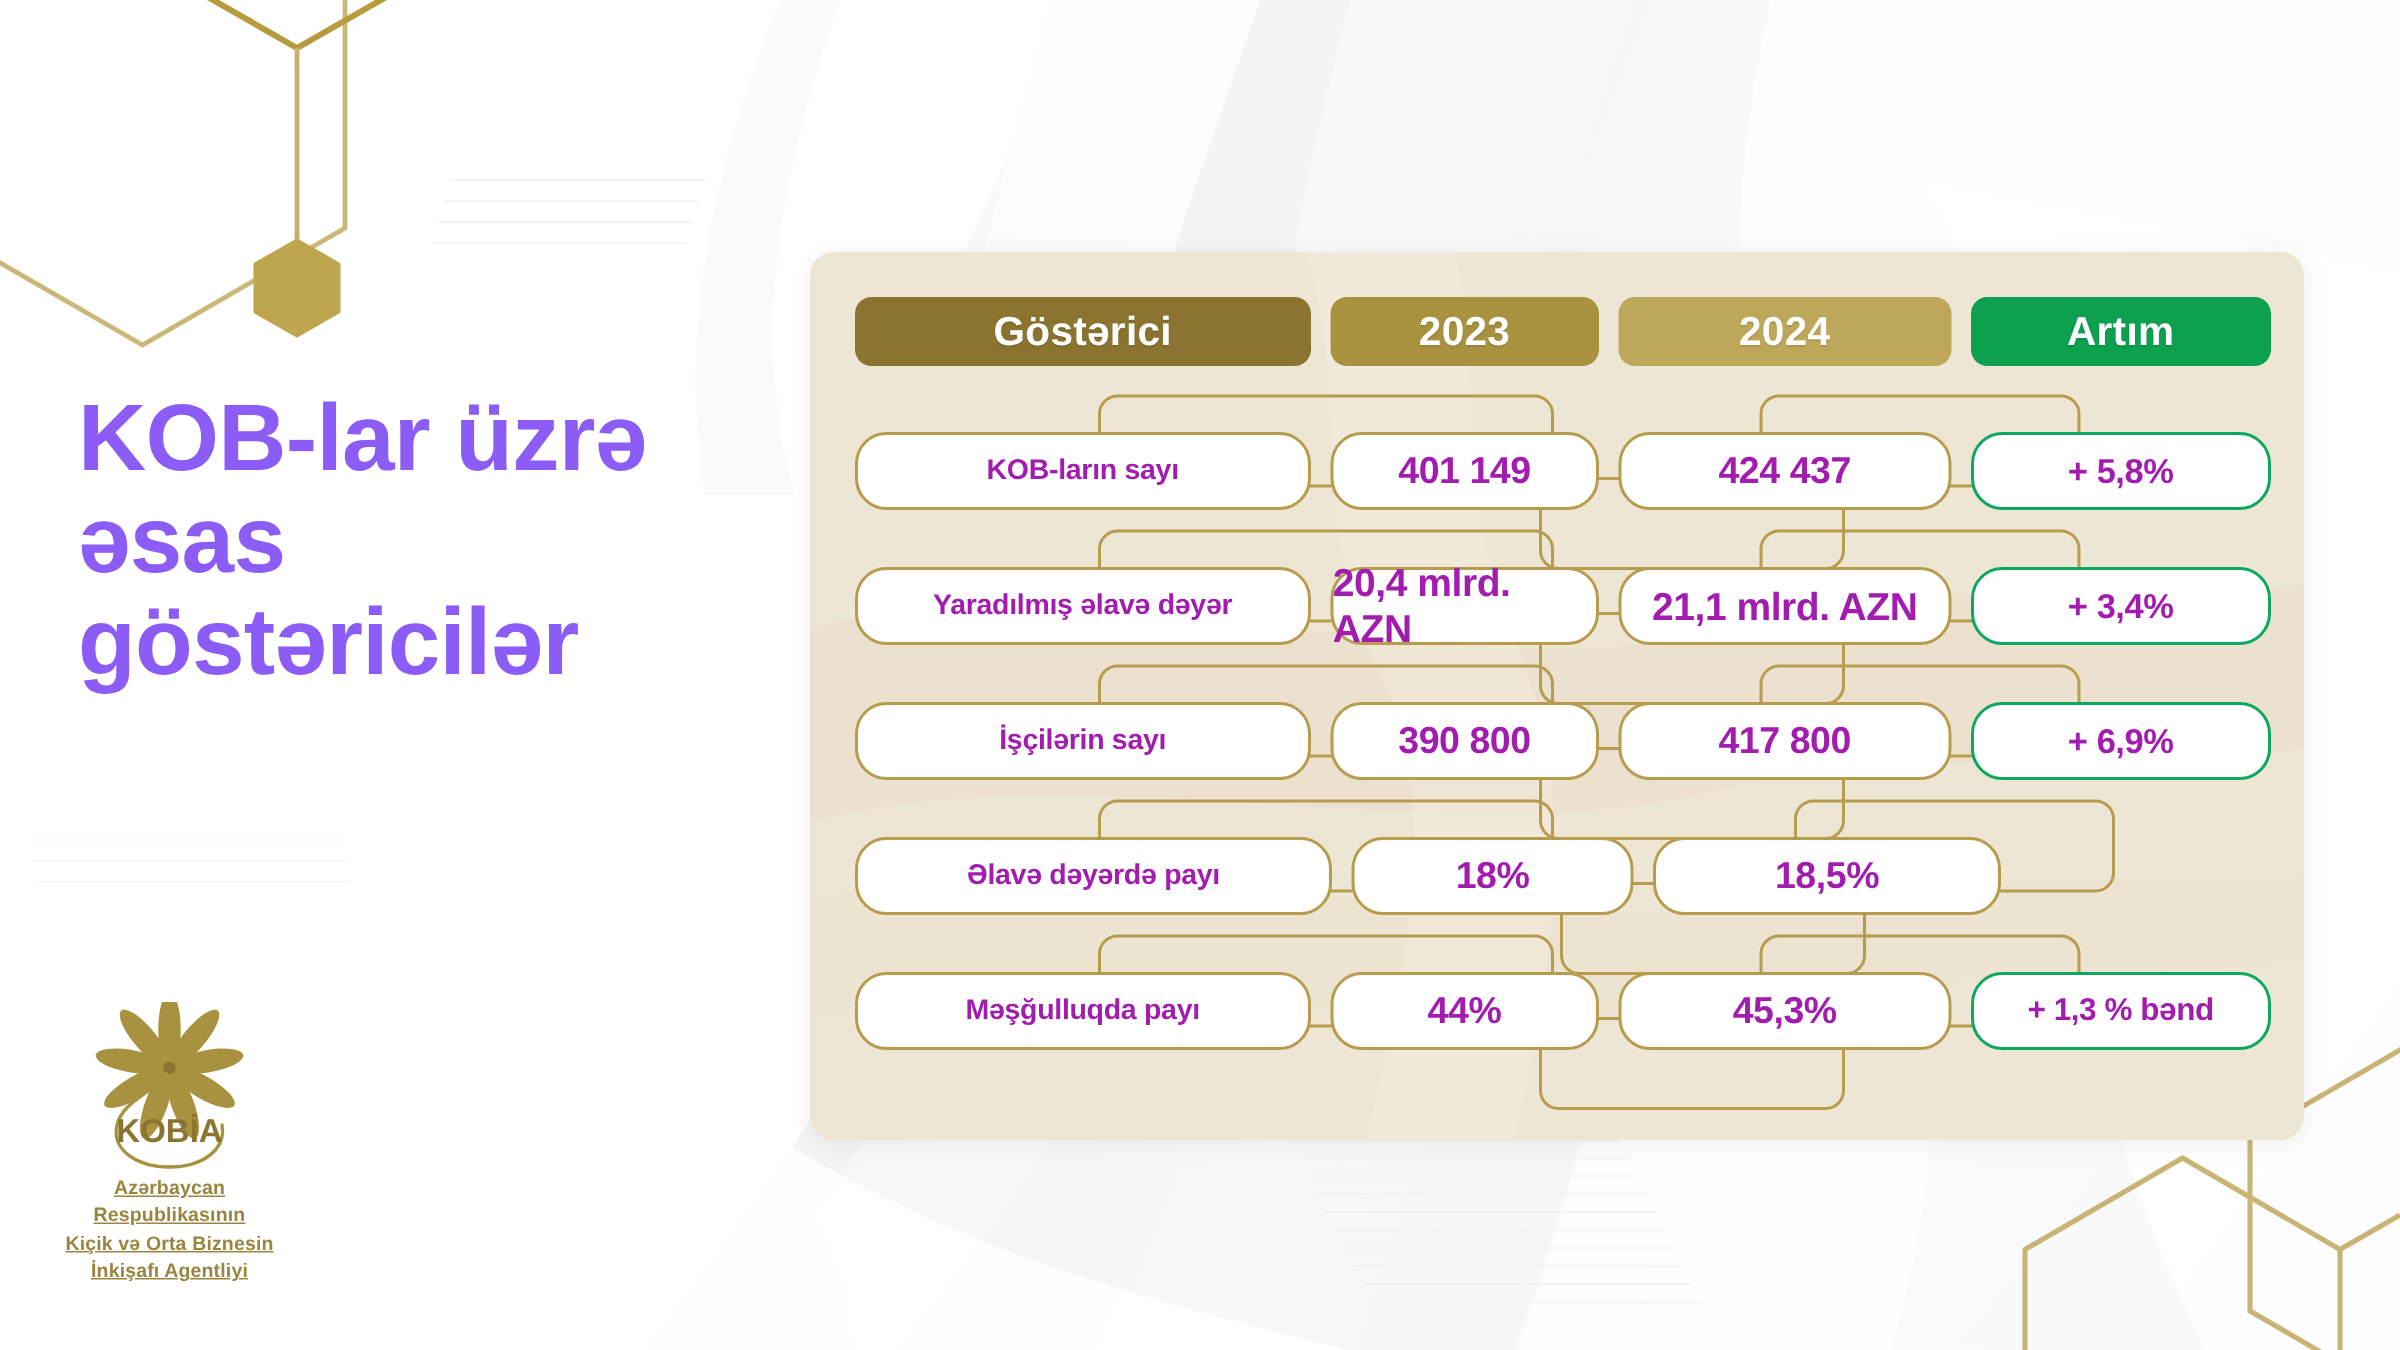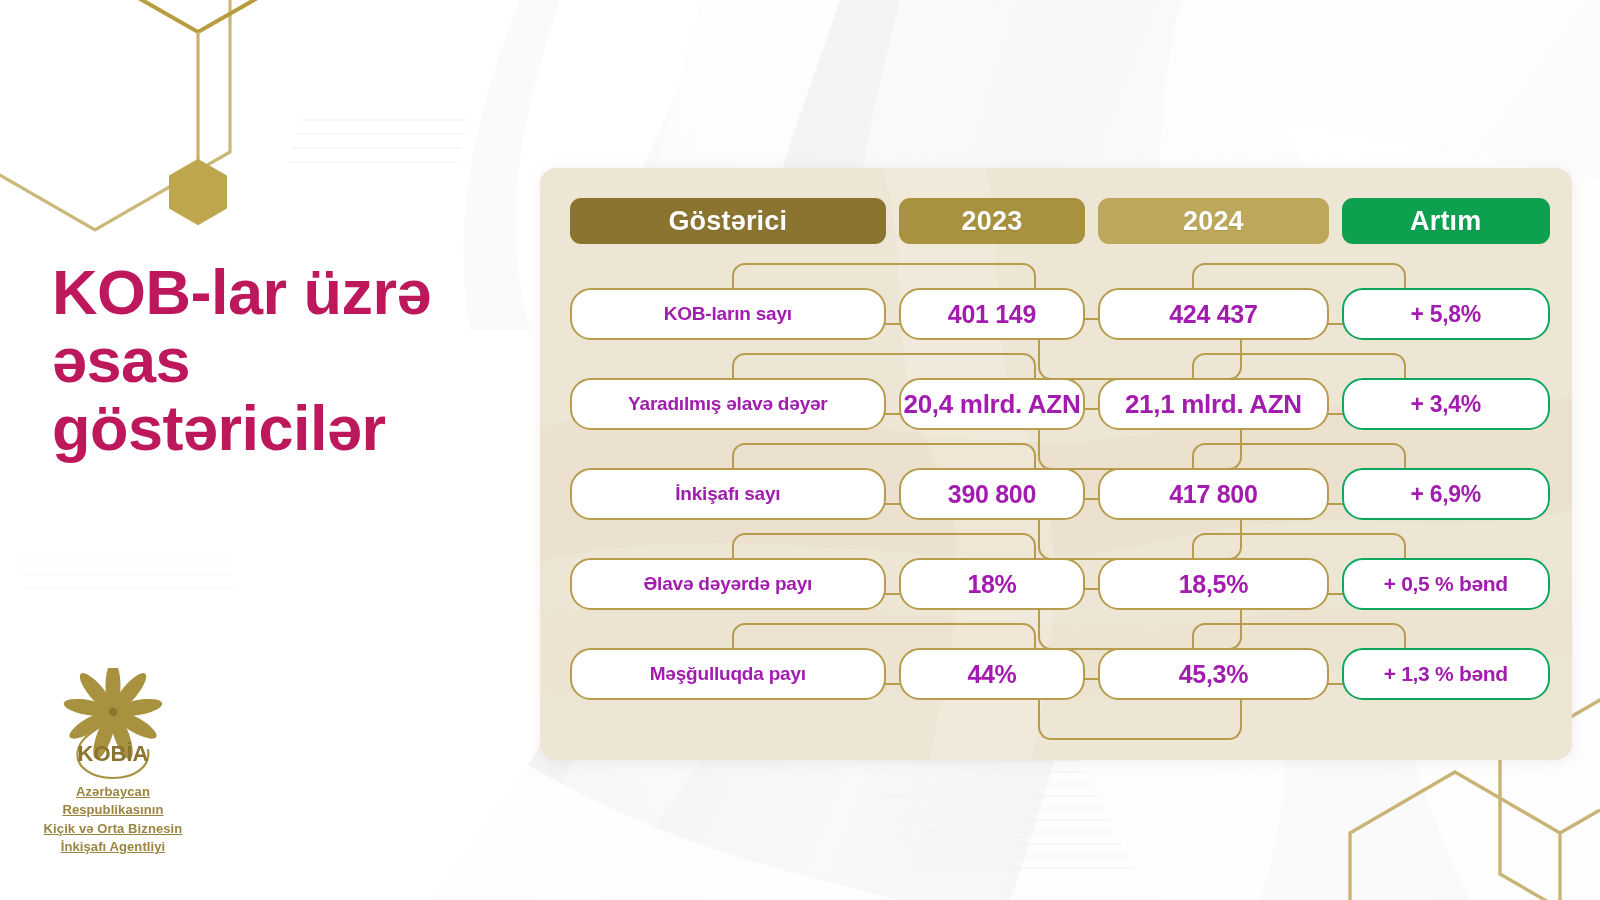--- a/index.html
+++ b/index.html
@@ -28,21 +28,21 @@
   
   #headline {
     position: absolute;
     left: 52px;
     top: 258px;
     width: 470px;
     font-size: 63px;
     font-weight: bold;
     line-height: 1.08;
     letter-spacing: -0.5px;
-    color: #be185d;
+    color: #8b5cf6;
     white-space: pre-line;
   }
 
   
   #logo-block {
     position: absolute;
     left: 38px;
     top: 668px;
     width: 150px;
     text-align: center;
@@ -63,21 +63,20 @@
   #panel {
     position: absolute;
     left: 540px;
     top: 168px;
     width: 996px;
     height: 592px;
     background: #eee6d5;
     border-radius: 16px;
     box-shadow: 0 2px 14px rgba(150,135,95,0.13);
     overflow: hidden;
-    padding-left: 36px;
   }
   #panel-sheen {
     position: absolute;
     inset: 0;
     pointer-events: none;
   }
 
   #table-grid {
     position: absolute;
     inset: 0;
@@ -329,21 +328,21 @@
         <div class="pill green">
           <span class="pill-grow">+ 3,4%</span>
         </div>
       </div>
     </div>
 
     <div class="row data-row">
       <div class="pill-wrap c1">
         <div class="bracket up" style="left:162px; width:300px;"></div>
         <div class="pill">
-          <span class="pill-label">İnkişafı sayı</span>
+          <span class="pill-label">İşçilərin sayı</span>
         </div>
       </div>
       <div class="pill-wrap c2">
         <div class="bracket down" style="left:139px; width:200px;"></div>
         <div class="pill">
           <span class="pill-value">390 800</span>
         </div>
       </div>
       <div class="pill-wrap c3">
         <div class="bracket up" style="left:94px; width:210px;"></div>
@@ -370,25 +369,20 @@
         <div class="pill">
           <span class="pill-value">18%</span>
         </div>
       </div>
       <div class="pill-wrap c3">
         <div class="bracket up" style="left:94px; width:210px;"></div>
         <div class="pill">
           <span class="pill-value">18,5%</span>
         </div>
       </div>
-      <div class="pill-wrap c4">
-        <div class="pill green">
-          <span class="pill-grow small">+ 0,5 % bənd</span>
-        </div>
-      </div>
     </div>
 
     <div class="row data-row">
       <div class="pill-wrap c1">
         <div class="bracket up" style="left:162px; width:300px;"></div>
         <div class="pill">
           <span class="pill-label">Məşğulluqda payı</span>
         </div>
       </div>
       <div class="pill-wrap c2">

